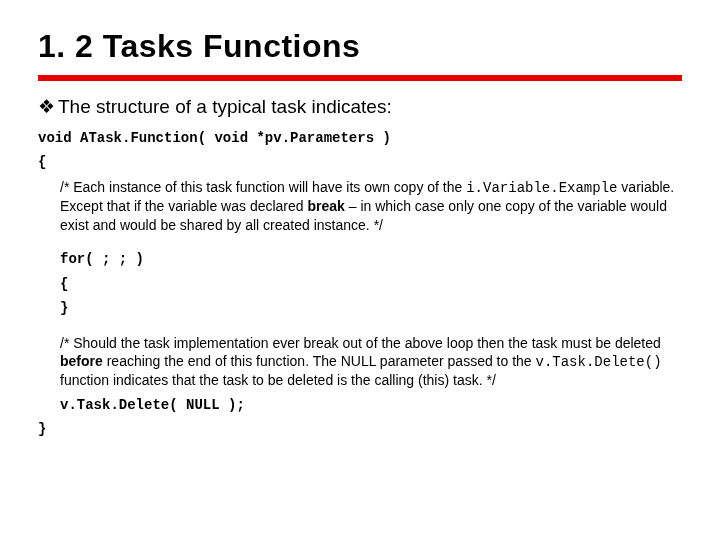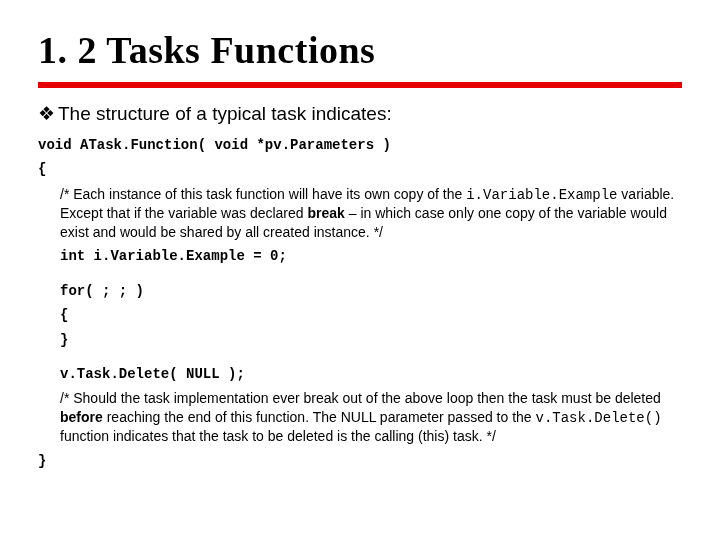--- a/index.html
+++ b/index.html
@@ -12,23 +12,23 @@
   color: #000;
   overflow: hidden;
 }
 .slide {
   box-sizing: border-box;
   width: 720px;
   height: 540px;
   padding: 28px 38px 20px 38px;
 }
 .title {
-  font-family: Liberation Serif, serif;
+  font-family: Liberation Sans, sans-serif;
   font-weight: 900;
-  font-size: 38px;
+  font-size: 32px;
   letter-spacing: 0.5px;
   margin: 0 0 10px 0;
 }
 .divider {
   height: 6px;
   background: #e60000;
   margin: 0 0 14px 0;
 }
 .bullet-row {
   display: flex;
@@ -80,36 +80,35 @@
     <div class="para mono b">void ATask.Function( void *pv.Parameters )</div>
     <div class="para mono b">{</div>
 
     <div class="para i1">
       <span>/* Each instance of this task function will have its own copy of the </span>
       <span class="mono">i.Variable.Example</span>
       <span>variable. Except that if the variable was declared </span>
       <span class="b">break</span>
       <span> – in which case only one copy of the variable would exist and would be shared by all created instance. */</span>
     </div>
-    <div class="para i1 mono b">int i.Variable.Example = 0;</div>
 
     <div class="br"></div>
 
     <div class="para i1 mono b">for( ; ; )</div>
     <div class="para i1 mono b">{</div>
     <div class="para i1 mono b">}</div>
 
     <div class="br"></div>
 
-    <div class="para i1 mono b">v.Task.Delete( NULL );</div>
     <div class="para i1">
       <span>/* Should the task implementation ever break out of the above loop then the task must be deleted </span>
       <span class="b">before</span>
       <span> reaching the end of this function. The NULL parameter passed to the </span>
       <span class="mono">v.Task.Delete()</span>
       <span> function indicates that the task to be deleted is the calling (this) task. */</span>
     </div>
+    <div class="para i1 mono b">v.Task.Delete( NULL );</div>
 
     <div class="para mono b">}</div>
 
   </div>
 
 </div>
 
 </body></html>

